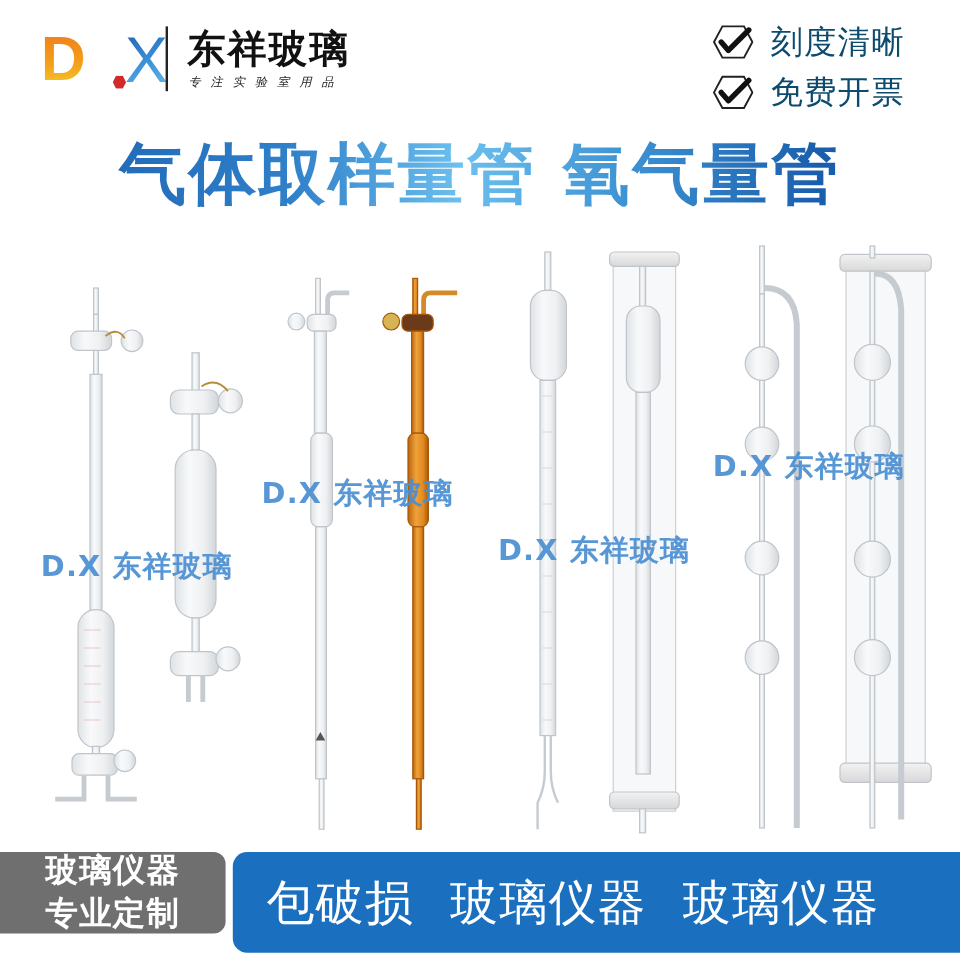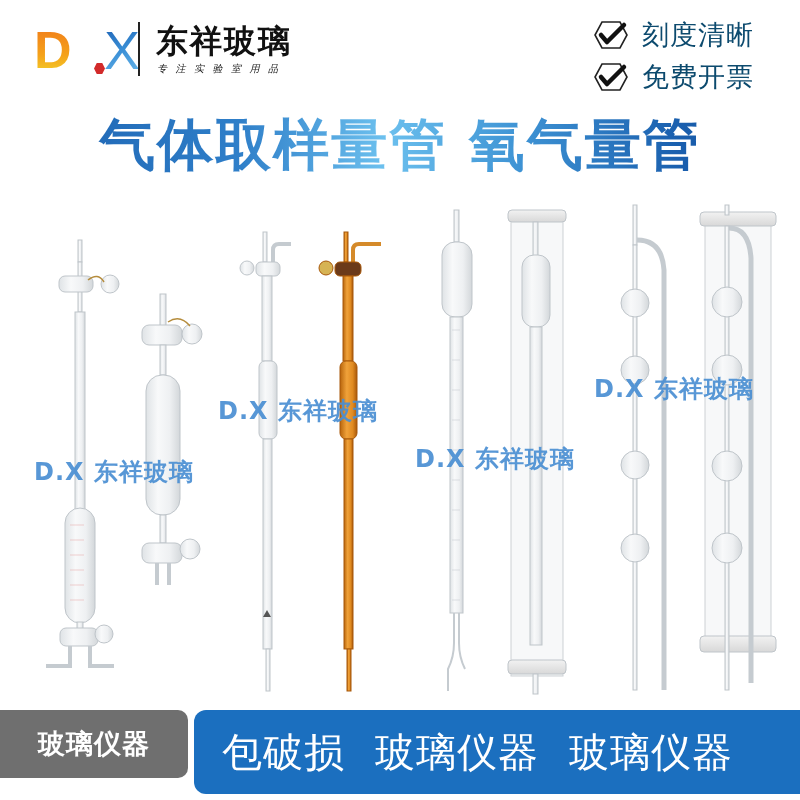--- a/index.html
+++ b/index.html
@@ -208,18 +208,19 @@
   </svg>
 
   <div class="watermark wm1">D.X 东祥玻璃</div>
   <div class="watermark wm2">D.X 东祥玻璃</div>
   <div class="watermark wm3">D.X 东祥玻璃</div>
   <div class="watermark wm4">D.X 东祥玻璃</div>
 </div>
 
 <div class="custom-box">
   <div class="custom-line">玻璃仪器</div>
+  <div class="custom-line">专业定制</div>
 </div>
 <div class="service-box">
   <span class="service-item">包破损</span>
   <span class="service-item">玻璃仪器</span>
   <span class="service-item">玻璃仪器</span>
 </div>
 
 </body></html>

